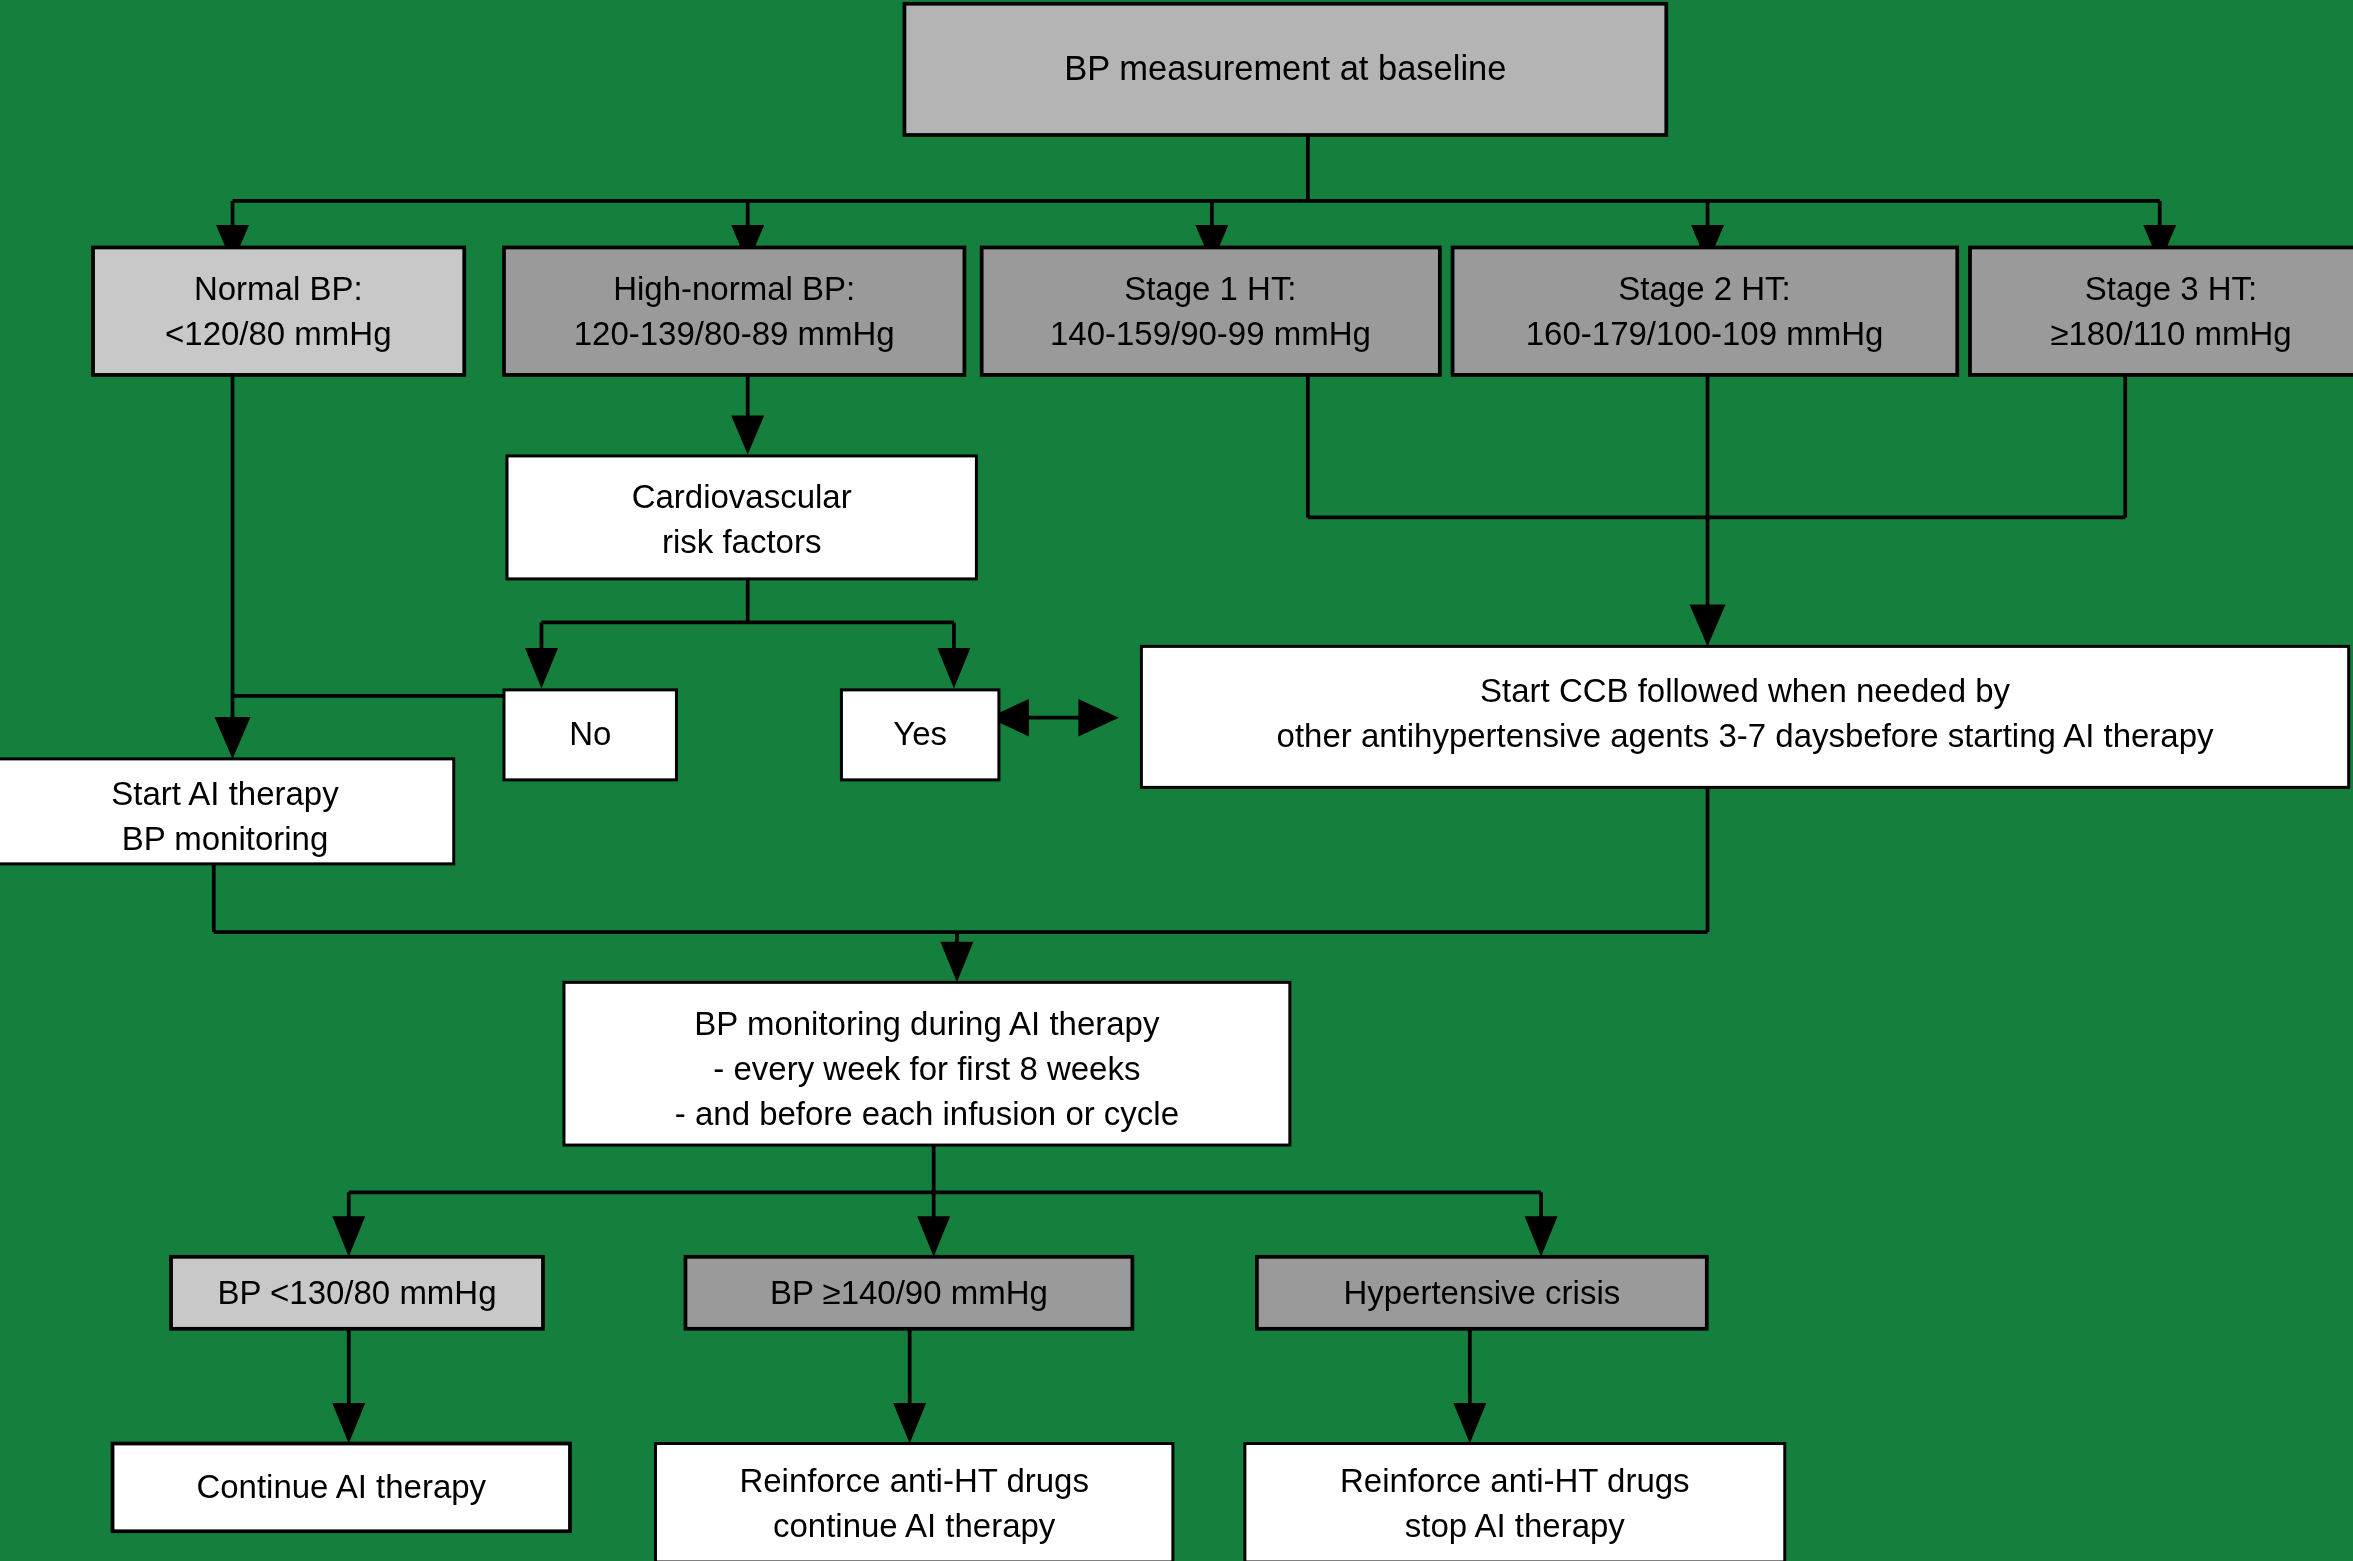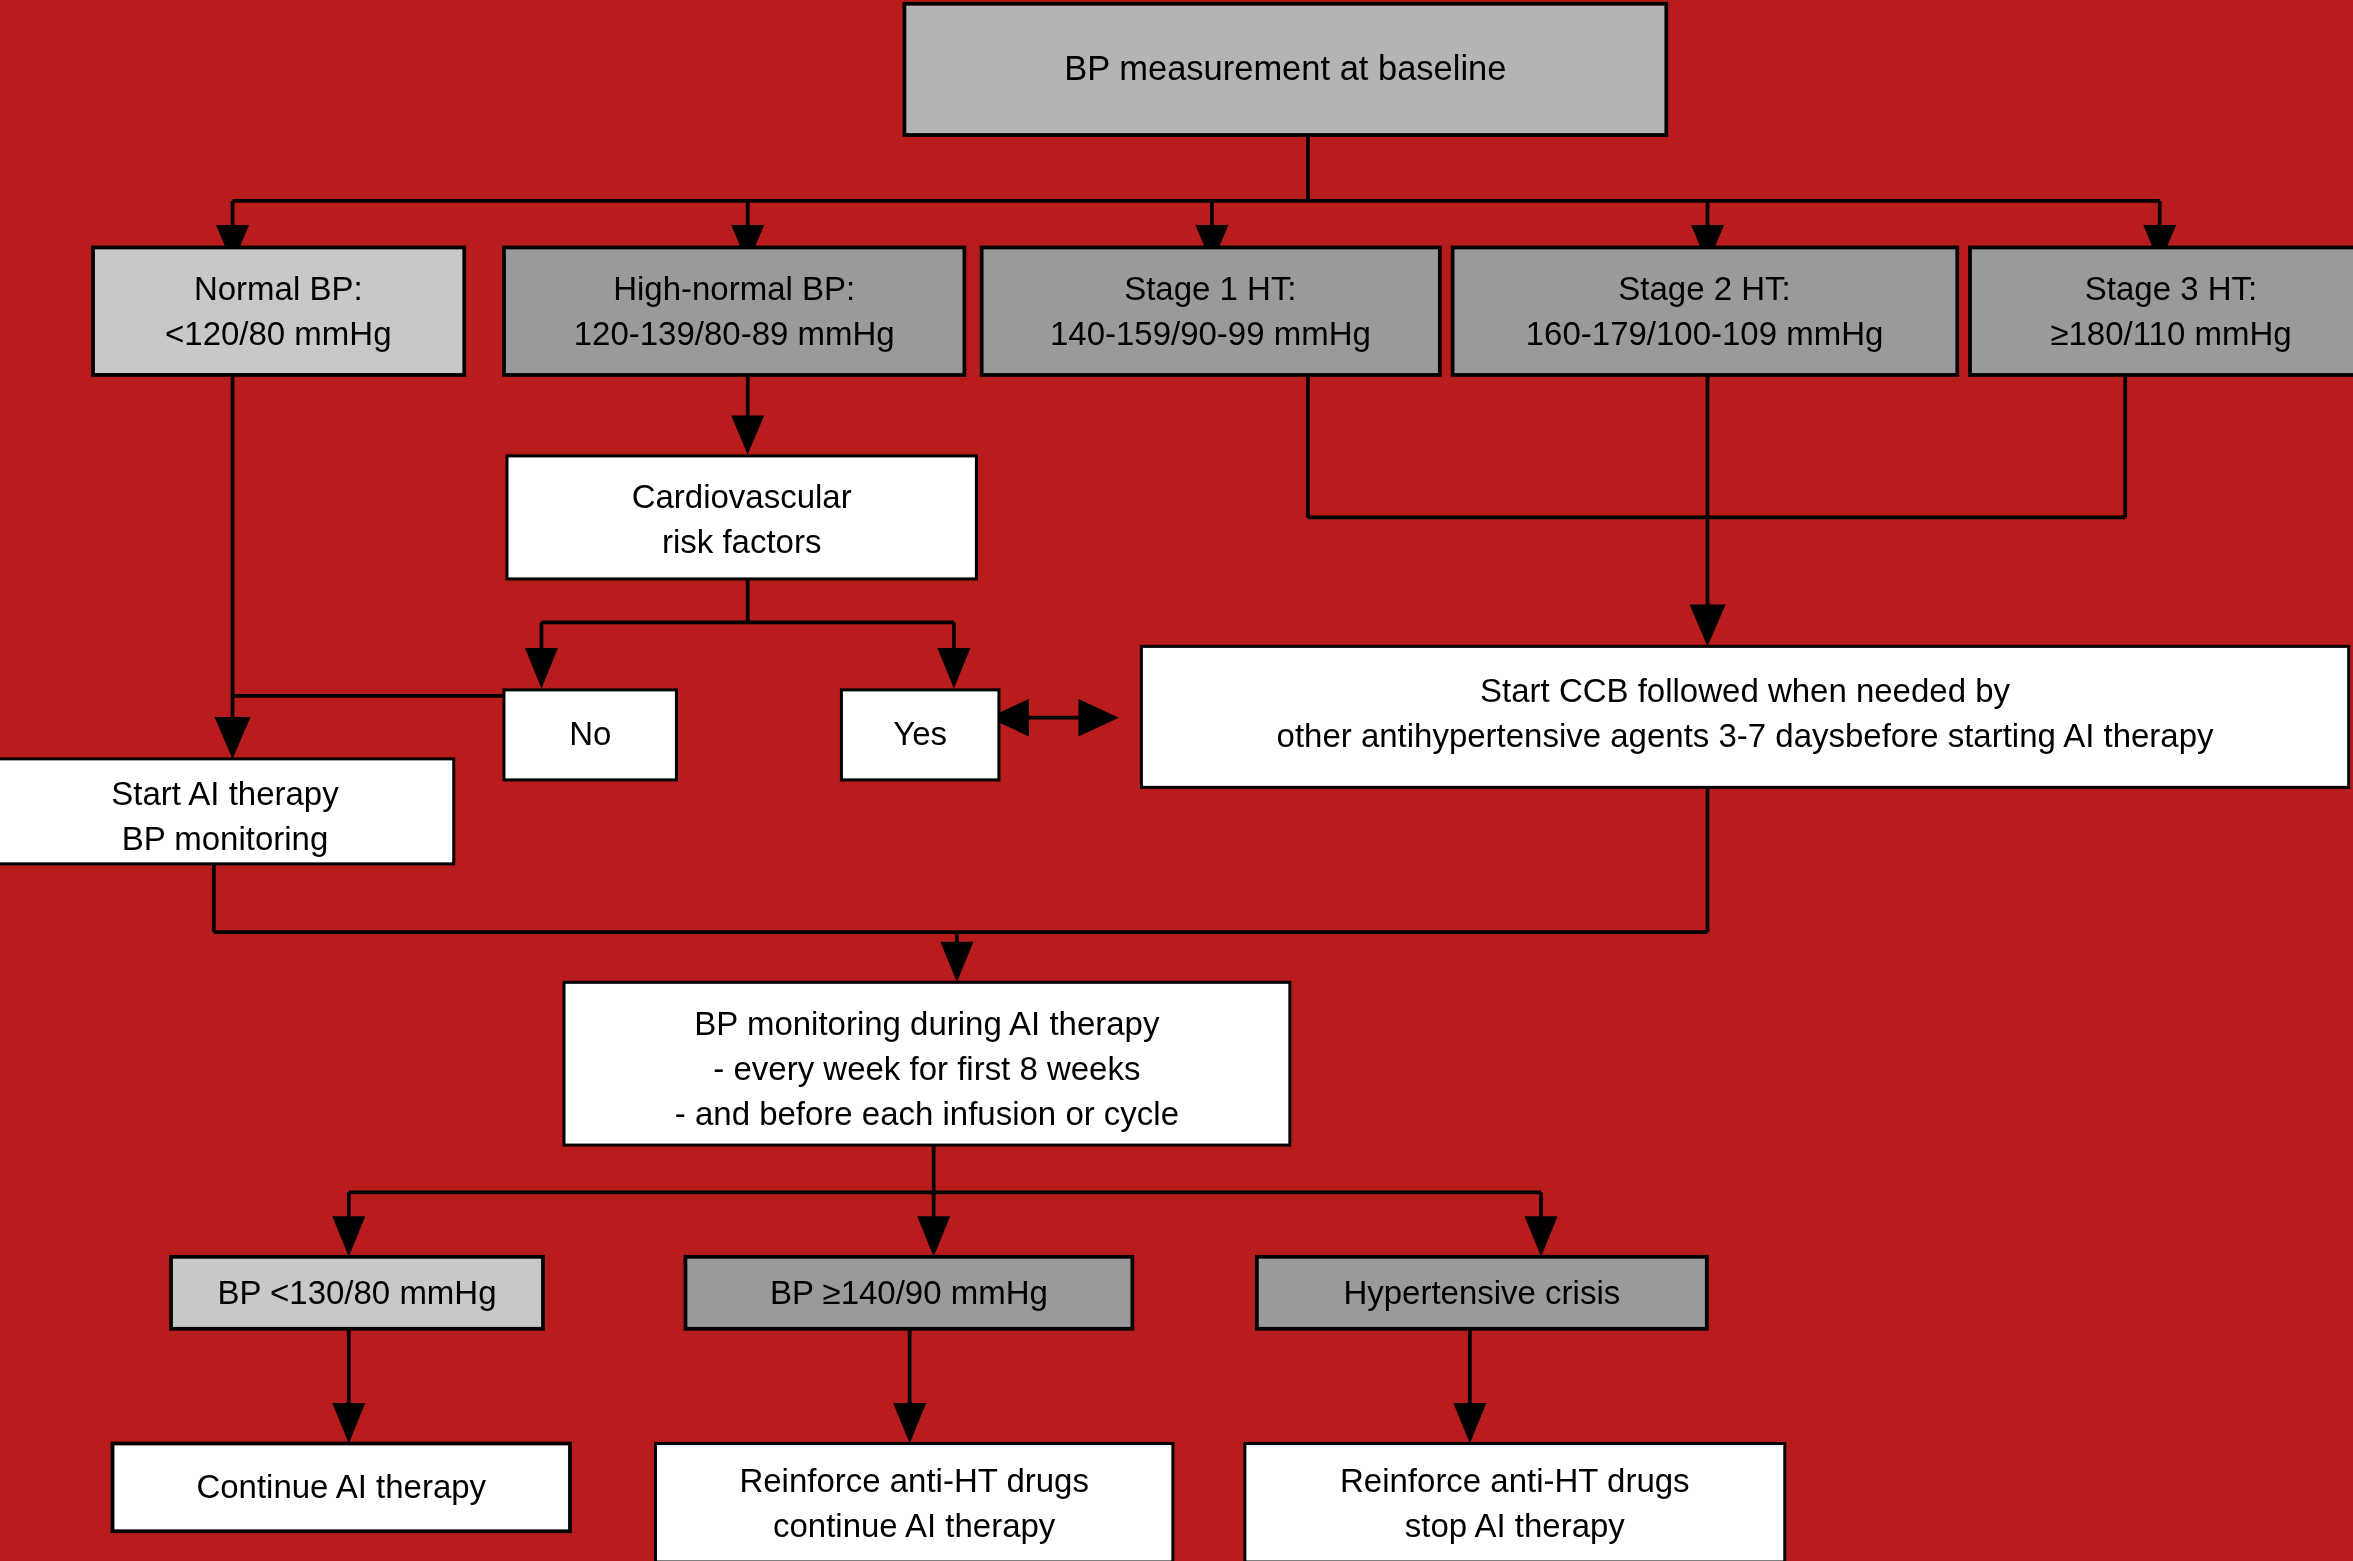--- a/index.html
+++ b/index.html
@@ -4,21 +4,21 @@
 <style>
   html, body {
     margin: 0;
     padding: 0;
     background: #ffffff;
   }
   #canvas-wrap {
     position: relative;
     width: 2354px;
     height: 1562px;
-    background: #b91c1c;
+    background: #15803d;
     overflow: hidden;
   }
   svg#flowchart {
     display: block;
     width: 2354px;
     height: 1562px;
     font-family: "Liberation Sans", sans-serif;
   }
   .node-rect {
     stroke: #000000;

